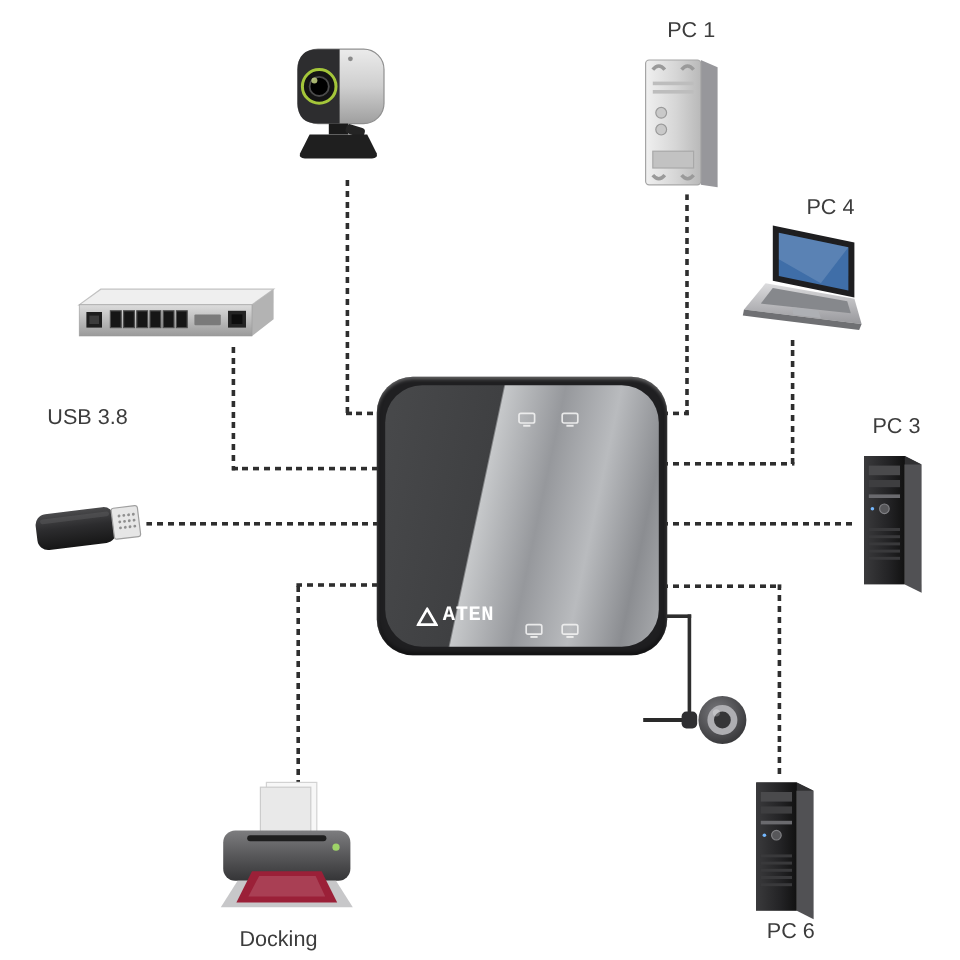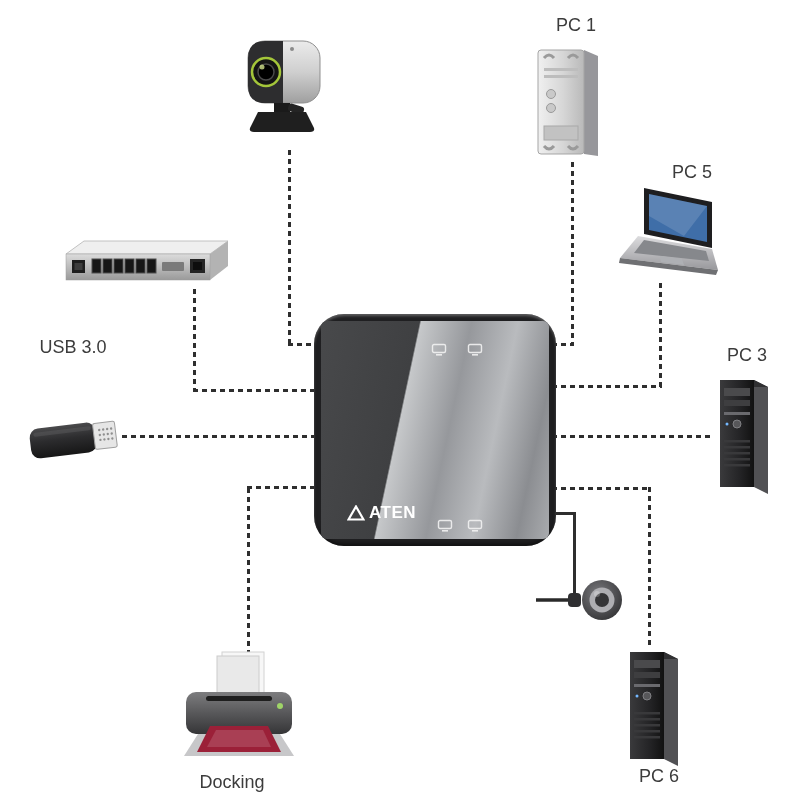--- a/index.html
+++ b/index.html
@@ -56,23 +56,23 @@
   #lb-gfx1{left:0px;top:337px;width:146px}
   #lb-gfx2{left:0px;top:369px;width:146px}
   #lb-pc3{left:716px;top:345px;width:62px}
   #lb-printer{left:196px;top:772px;width:72px}
   #lb-pc4{left:628px;top:766px;width:62px}
 
   
   #switch{position:absolute;left:314px;top:314px;width:242px;height:232px;
     box-sizing:border-box;background:#1f1f21;border-radius:30px;padding:7px;
     box-shadow:inset 0 2px 3px rgba(255,255,255,.3), inset 0 -2px 4px rgba(0,0,0,.6);}
-  .switch-face{position:relative;width:100%;height:100%;border-radius:6px;
+  .switch-face{position:relative;width:100%;height:100%;border-radius:31px;
     background:linear-gradient(102deg,#48494b 0%,#3f4042 36%,#c6c8ca 36.6%,#96989c 55%,
-      #b9bbbe 72%,#8b8d91 88%,#a9abae 100%);}
+      #b9bbbe 72%,#8b8d91 88%,#a9abae 100%);font-family:Liberation Mono, monospace;}
   .port-icon{position:absolute;width:16px;height:13px;opacity:.9;}
   #pi1{left:110px;top:22px} #pi2{left:146px;top:22px}
   #pi3{left:116px;top:198px} #pi4{left:146px;top:198px}
   #aten-logo{position:absolute;left:26px;bottom:16px;display:flex;align-items:center;gap:4px;}
   #aten-logo .brand{color:#fff;font-weight:bold;font-size:17px;letter-spacing:.5px;}
 </style>
 </head>
 <body>
 
 <svg width="0" height="0" style="position:absolute" aria-hidden="true">
@@ -131,22 +131,22 @@
   <div class="dash-v" id="ln-pc2-v"></div>
   <div class="dash-h" id="ln-pc2-h"></div>
   <div class="dash-h" id="ln-pc3-h"></div>
   <div class="dash-v" id="ln-pc4-v"></div>
   <div class="dash-h" id="ln-pc4-h"></div>
 
   <div class="solid-h" id="ln-rem-h"></div>
   <div class="solid-v" id="ln-rem-v"></div>
 
   <div class="label" id="lb-pc1">PC 1</div>
-  <div class="label" id="lb-pc2">PC 5</div>
-  <div class="label" id="lb-gfx1">USB 3.0</div>
+  <div class="label" id="lb-pc2">PC 4</div>
+  <div class="label" id="lb-gfx1">USB 3.8</div>
   <div class="label" id="lb-pc3">PC 3</div>
   <div class="label" id="lb-printer">Docking</div>
   <div class="label" id="lb-pc4">PC 6</div>
 
   <div class="dev" id="dev-camera">
     <svg viewBox="0 0 95 112">
       <rect x="12" y="5" width="72" height="62" rx="17" fill="url(#camB)" stroke="#8f8f8f"></rect>
       <path d="M47 5 H29 Q12 5 12 22 V50 Q12 67 29 67 H47 Z" fill="#2d2d2f"></path>
       <circle cx="30" cy="36" r="14" fill="#141414" style="stroke:var(--lens-green)" stroke-width="2.5"></circle>
       <circle cx="30" cy="36" r="8" fill="#000" stroke="#4a4a4a" stroke-width="1.5"></circle>

